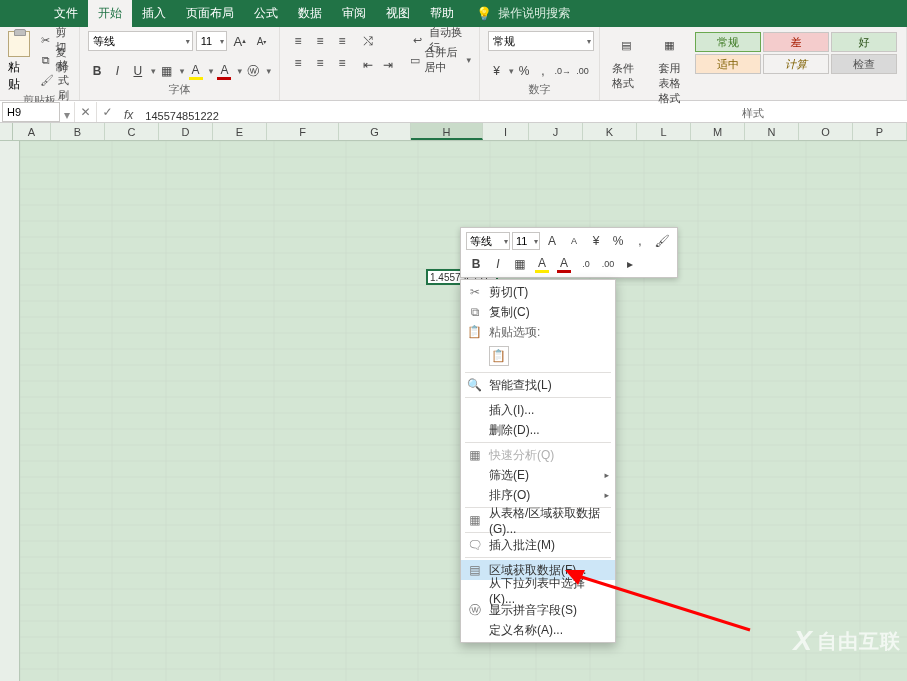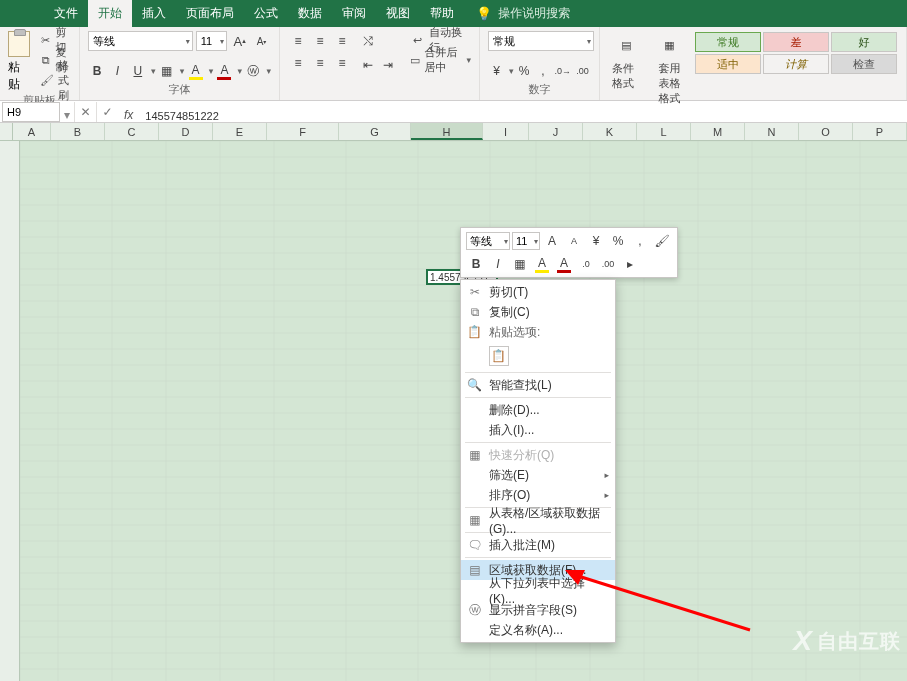--- a/index.html
+++ b/index.html
@@ -234,20 +234,21 @@
       </div>
       <div style="display:grid;grid-template-columns:repeat(3,auto);">
         <span class="style-pill pill-normal">常规</span>
         <span class="style-pill pill-bad">差</span>
         <span class="style-pill pill-good">好</span>
         <span class="style-pill pill-neutral">适中</span>
         <span class="style-pill pill-calc">计算</span>
         <span class="style-pill pill-check">检查</span>
       </div>
     </div>
+    <div class="group-label">样式</div>
   </div>
 </div>
 
 <div class="fbar">
   <div class="namebox">
       <span>H9</span>
     </div>
   <span style="width:14px;text-align:center;color:#888">▾</span>
   <span class="fb-btn">✕</span>
   <span class="fb-btn">✓</span>
@@ -415,24 +416,24 @@
       <span>粘贴选项:</span>
     </div>
   <div class="paste-opts"><span class="po">📋</span></div>
   <div class="sep"></div>
   <div class="mi">
       <span class="mic">🔍</span>
       <span>智能查找(L)</span>
     </div>
   <div class="sep"></div>
   <div class="mi">
+      <span>插入(I)...</span>
+    </div>
+  <div class="mi">
       <span>删除(D)...</span>
-    </div>
-  <div class="mi">
-      <span>插入(I)...</span>
     </div>
   <div class="sep"></div>
   <div class="mi disabled">
       <span class="mic">▦</span>
       <span>快速分析(Q)</span>
     </div>
   <div class="mi">
       <span>筛选(E)</span>
       <span class="sub">▸</span>
     </div>

